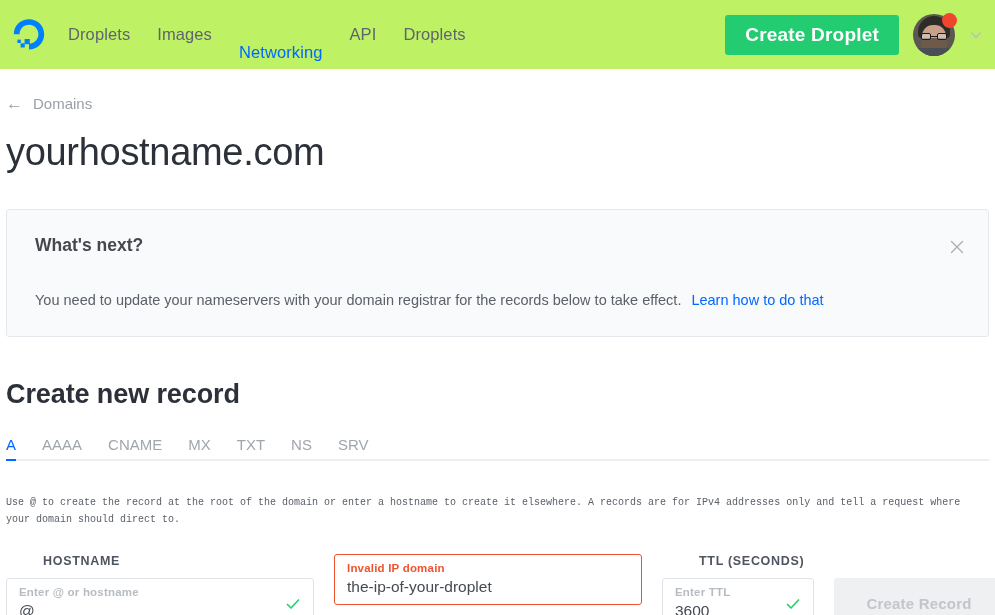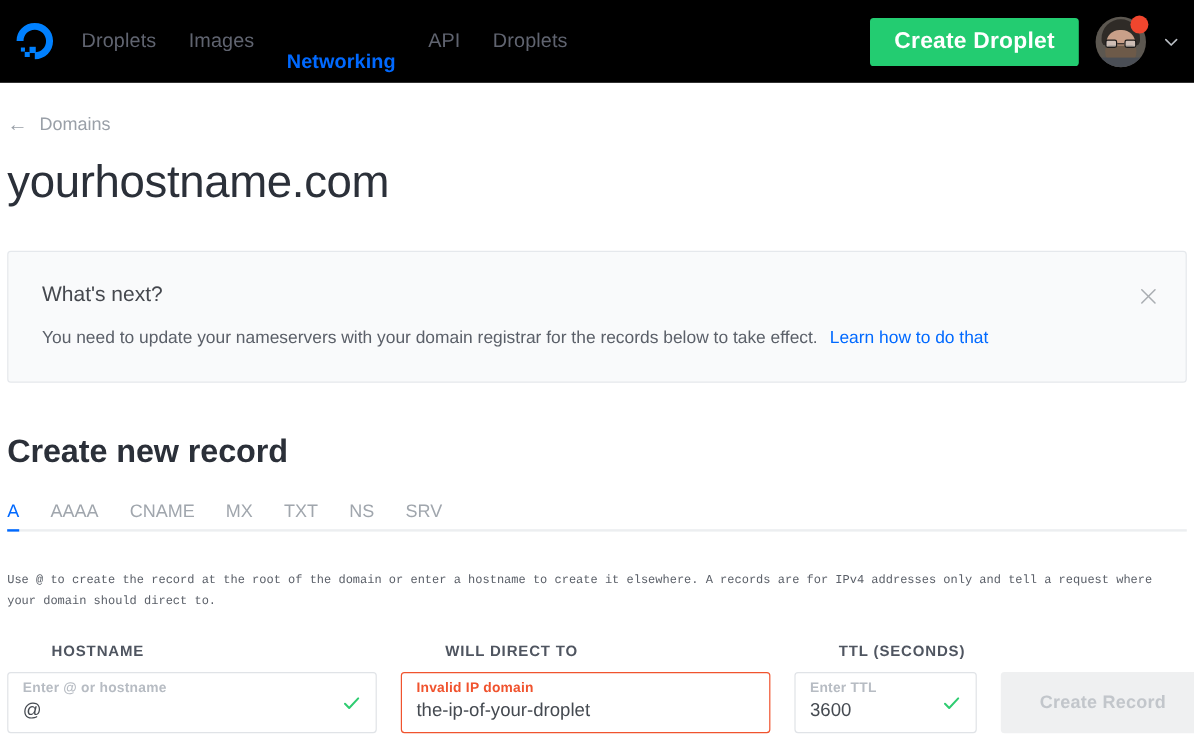--- a/index.html
+++ b/index.html
@@ -16,21 +16,21 @@
     -webkit-font-smoothing: antialiased;
   }
 
   
   .topbar {
     height: 69px;
     display: flex;
     align-items: center;
     padding: 0 12px 0 6px;
     box-sizing: border-box;
-    background: #000000;
+    background: #bef264;
     position: relative;
   }
   .logo {
     width: 38px;
     height: 38px;
     margin-left: 4px;
     margin-right: 20px;
     position: relative;
     flex: 0 0 auto;
   }
@@ -44,21 +44,21 @@
   .nav-item {
     font-size: 16.5px;
     color: #606470;
     text-decoration: none;
     letter-spacing: .1px;
     cursor: pointer;
     white-space: nowrap;
   }
   .nav-item.active {
     color: #0069ff;
-    font-weight: bold;
+    font-weight: normal;
     margin-top: 35px;
   }
 
   .topbar-right {
     margin-left: auto;
     display: flex;
     align-items: center;
     gap: 14px;
   }
   .btn-create-droplet {
@@ -173,23 +173,23 @@
     margin-top: 35px;
     border: 1px solid #e5e8ec;
     background: #f9fafb;
     border-radius: 3px;
     padding: 25px 28px 26px 28px;
     position: relative;
     box-sizing: border-box;
   }
   .notice-title {
     font-size: 17.5px;
-    font-weight: normal;
+    font-weight: bold;
     color: #45484e;
-    margin: 0 0 16px 0;
+    margin: 0 0 34px 0;
   }
   .notice-body {
     font-size: 14.5px;
     color: #5b6069;
     line-height: 1.4;
   }
   .notice-link {
     color: #0069ff;
     text-decoration: none;
     margin-left: 10px;
@@ -430,21 +430,20 @@
         <input class="input-value" type="text" value="@" style="">
         <span class="check-icon">
           <svg width="16" height="16" viewBox="0 0 16 16" xmlns="http://www.w3.org/2000/svg">
             <path d="M2.5 8.5 L6 12 L13.5 4" fill="none" stroke="#2fcc71" stroke-width="1.7" stroke-linecap="round" stroke-linejoin="round"></path>
           </svg>
         </span>
       </div>
     </div>
 
     <div class="field direct">
-      <label class="field-label">WILL DIRECT TO</label>
       <div class="input-box error">
         <span class="floating-label">Invalid IP domain</span>
         <input class="input-value" type="text" value="the-ip-of-your-droplet" style="">
       </div>
     </div>
 
     <div class="field ttl">
       <label class="field-label">TTL (SECONDS)</label>
       <div class="input-box">
         <span class="floating-label">Enter TTL</span>

